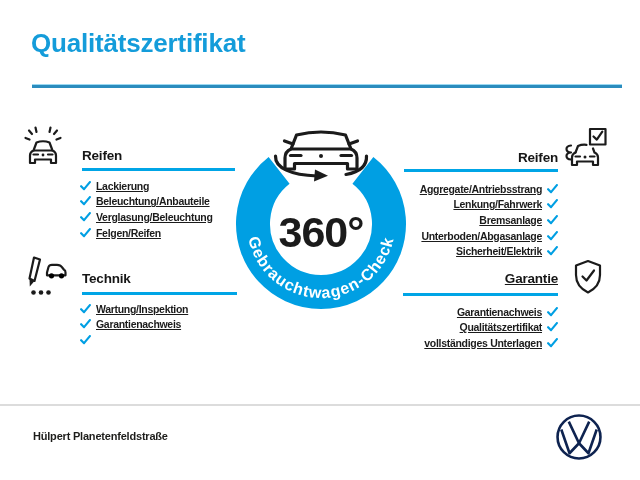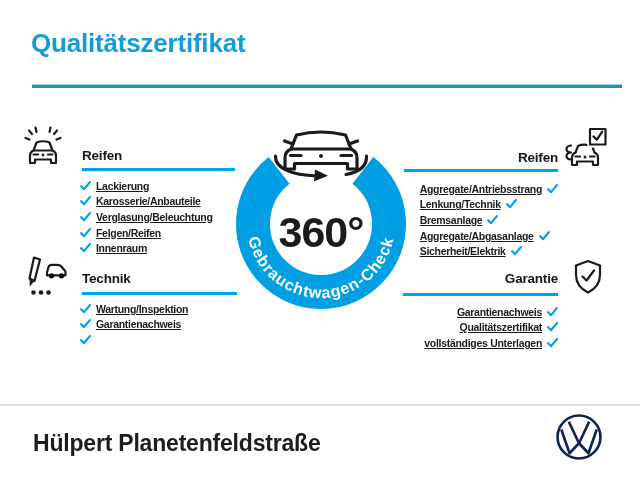--- a/index.html
+++ b/index.html
@@ -20,34 +20,34 @@
   .title-rule {
     left:32px; top:84px; width:590px; height:4px;
     background:linear-gradient(to bottom,#9BD9F2 0%,#9BD9F2 30%,#2B8CBE 30%,#2B8CBE 100%);
   }
 
   
   .sec-heading { margin:0; font-size:13.5px; font-weight:bold; letter-spacing:-0.2px; color:#161616; }
   .h-optik    { left:82px;  top:148px; }
   .h-wartung  { left:82px;  top:271px; }
   .h-technik  { right:82px; top:150px; text-align:right; }
-  .h-garantie { right:82px; top:271px; text-align:right; }
+  .h-garantie { right:82px; top:271px; text-align:right;text-decoration:underline; }
   .sec-rule { height:2.5px; background:#00A5E6; }
   .u-optik    { left:82px;  top:168px; width:153px; }
   .u-wartung  { left:82px;  top:292px; width:155px; }
   .u-technik  { left:404px; top:169px; width:154px; }
   .u-garantie { left:403px; top:293px; width:155px; }
 
   
   .check-list { list-style:none; margin:0; padding:0; display:flex; flex-direction:column;text-decoration:underline; }
   .check-list li { height:15.6px; display:flex; align-items:center; gap:5px; }
   .check-list .lbl { font-size:10.5px; font-weight:bold; letter-spacing:-0.3px; white-space:nowrap; color:#1b1b1b; }
   .l-optik    { left:80px;  top:178px; }
   .l-wartung  { left:80px;  top:301px; }
-  .l-technik  { right:82px; top:181px; }
+  .l-technik  { right:82px; top:181px; align-items:flex-end; }
   .l-garantie { right:82px; top:304px; align-items:flex-end; }
   .chk { width:11px; height:10px; flex:0 0 auto; }
   .chk path { fill:none; stroke:#009FE3; stroke-width:2.4; stroke-linecap:round; stroke-linejoin:round; }
 
   
   .licon path, .licon rect, .licon line { fill:none; stroke:#1b1b1b; stroke-width:2.2; stroke-linecap:round; stroke-linejoin:round; }
   .licon .fill { fill:#1b1b1b; stroke:none; }
   .i-optik    { left:22px;  top:126px; }
   .i-wartung  { left:24px;  top:254px; }
   .i-technik  { left:562px; top:127px; }
@@ -56,21 +56,21 @@
   
   .badge { left:221px; top:119px; }
   .badge .ring { fill:none; stroke:#009FE3; stroke-width:34; }
   .badge .cartool path { fill:none; stroke:#1b1b1b; stroke-width:3.2; stroke-linecap:round; stroke-linejoin:round; }
   .badge .cartool .fill { fill:#1b1b1b; stroke:none; }
   .badge .deg { font-family:"Liberation Sans",sans-serif; font-size:43px; font-weight:bold; fill:#1b1b1b; letter-spacing:-1px; }
   .badge .ringtxt { font-family:"Liberation Sans",sans-serif; font-size:16px; font-weight:bold; fill:#ffffff; letter-spacing:1px; }
 
   
   .footer-rule { left:0; top:404px; width:640px; height:1.5px; background:#DCDCDC; }
-  .dealer-name { left:33px; top:430px; margin:0; font-size:23px; font-weight:bold; letter-spacing:-0.2px; color:#1d1d1b; }
+  .dealer-name { left:33px; top:430px; margin:0; font-size:11px; font-weight:bold; letter-spacing:-0.2px; color:#1d1d1b; }
   .vw-logo { left:554px; top:412px; }
   .vw-logo path, .vw-logo circle { fill:none; stroke:#0E2350; stroke-width:2.5; stroke-linejoin:round; }
 </style>
 </head>
 <body>
 
 <h1 class="abs page-title">Qualitätszertifikat</h1>
 <div class="abs title-rule"></div>
 
 <svg class="abs licon i-optik" width="42" height="42" viewBox="0 0 42 42">
@@ -93,39 +93,33 @@
   <li>
       <svg class="chk" viewBox="0 0 12 11">
         <path d="M1.2 5.8 L4.4 9 L10.8 1.2"></path>
       </svg>
       <span class="lbl">Lackierung</span>
     </li>
   <li>
       <svg class="chk" viewBox="0 0 12 11">
         <path d="M1.2 5.8 L4.4 9 L10.8 1.2"></path>
       </svg>
-      <span class="lbl">Karosserie/Anbauteile</span>
+      <span class="lbl">Beleuchtung/Anbauteile</span>
     </li>
   <li>
       <svg class="chk" viewBox="0 0 12 11">
         <path d="M1.2 5.8 L4.4 9 L10.8 1.2"></path>
       </svg>
       <span class="lbl">Verglasung/Beleuchtung</span>
     </li>
   <li>
       <svg class="chk" viewBox="0 0 12 11">
         <path d="M1.2 5.8 L4.4 9 L10.8 1.2"></path>
       </svg>
       <span class="lbl">Felgen/Reifen</span>
-    </li>
-  <li>
-      <svg class="chk" viewBox="0 0 12 11">
-        <path d="M1.2 5.8 L4.4 9 L10.8 1.2"></path>
-      </svg>
-      <span class="lbl">Innenraum</span>
     </li>
 </ul>
 
 <svg class="abs licon i-wartung" width="44" height="44" viewBox="0 0 44 44">
   <path d="M10 3.5 L16 5.5 L10.5 27 L5.5 24.5 Z"></path>
   <path class="fill" d="M5.5 24.5 L10.5 27 L5.8 32.5 Z"></path>
   <path d="M23 18.5 L24.5 13 Q25.2 10.8 28 10.8 L33 10.8 Q36.5 10.8 38 13.3 L40 15.8 Q41.5 16.3 41.5 18.5 L41.5 21.3 L23 21.3 Z"></path>
   <circle cx="27.5" cy="21.8" r="2.6"></circle>
   <circle cx="37.5" cy="21.8" r="2.6"></circle>
   <circle class="fill" cx="9.5" cy="38.5" r="2.3"></circle>
@@ -169,33 +163,33 @@
 <h2 class="abs sec-heading h-technik">Reifen</h2>
 <div class="abs sec-rule u-technik"></div>
 <ul class="abs check-list l-technik">
   <li>
       <span class="lbl">Aggregate/Antriebsstrang</span>
       <svg class="chk" viewBox="0 0 12 11">
         <path d="M1.2 5.8 L4.4 9 L10.8 1.2"></path>
       </svg>
     </li>
   <li>
-      <span class="lbl">Lenkung/Technik</span>
+      <span class="lbl">Lenkung/Fahrwerk</span>
       <svg class="chk" viewBox="0 0 12 11">
         <path d="M1.2 5.8 L4.4 9 L10.8 1.2"></path>
       </svg>
     </li>
   <li>
       <span class="lbl">Bremsanlage</span>
       <svg class="chk" viewBox="0 0 12 11">
         <path d="M1.2 5.8 L4.4 9 L10.8 1.2"></path>
       </svg>
     </li>
   <li>
-      <span class="lbl">Aggregate/Abgasanlage</span>
+      <span class="lbl">Unterboden/Abgasanlage</span>
       <svg class="chk" viewBox="0 0 12 11">
         <path d="M1.2 5.8 L4.4 9 L10.8 1.2"></path>
       </svg>
     </li>
   <li>
       <span class="lbl">Sicherheit/Elektrik</span>
       <svg class="chk" viewBox="0 0 12 11">
         <path d="M1.2 5.8 L4.4 9 L10.8 1.2"></path>
       </svg>
     </li>

